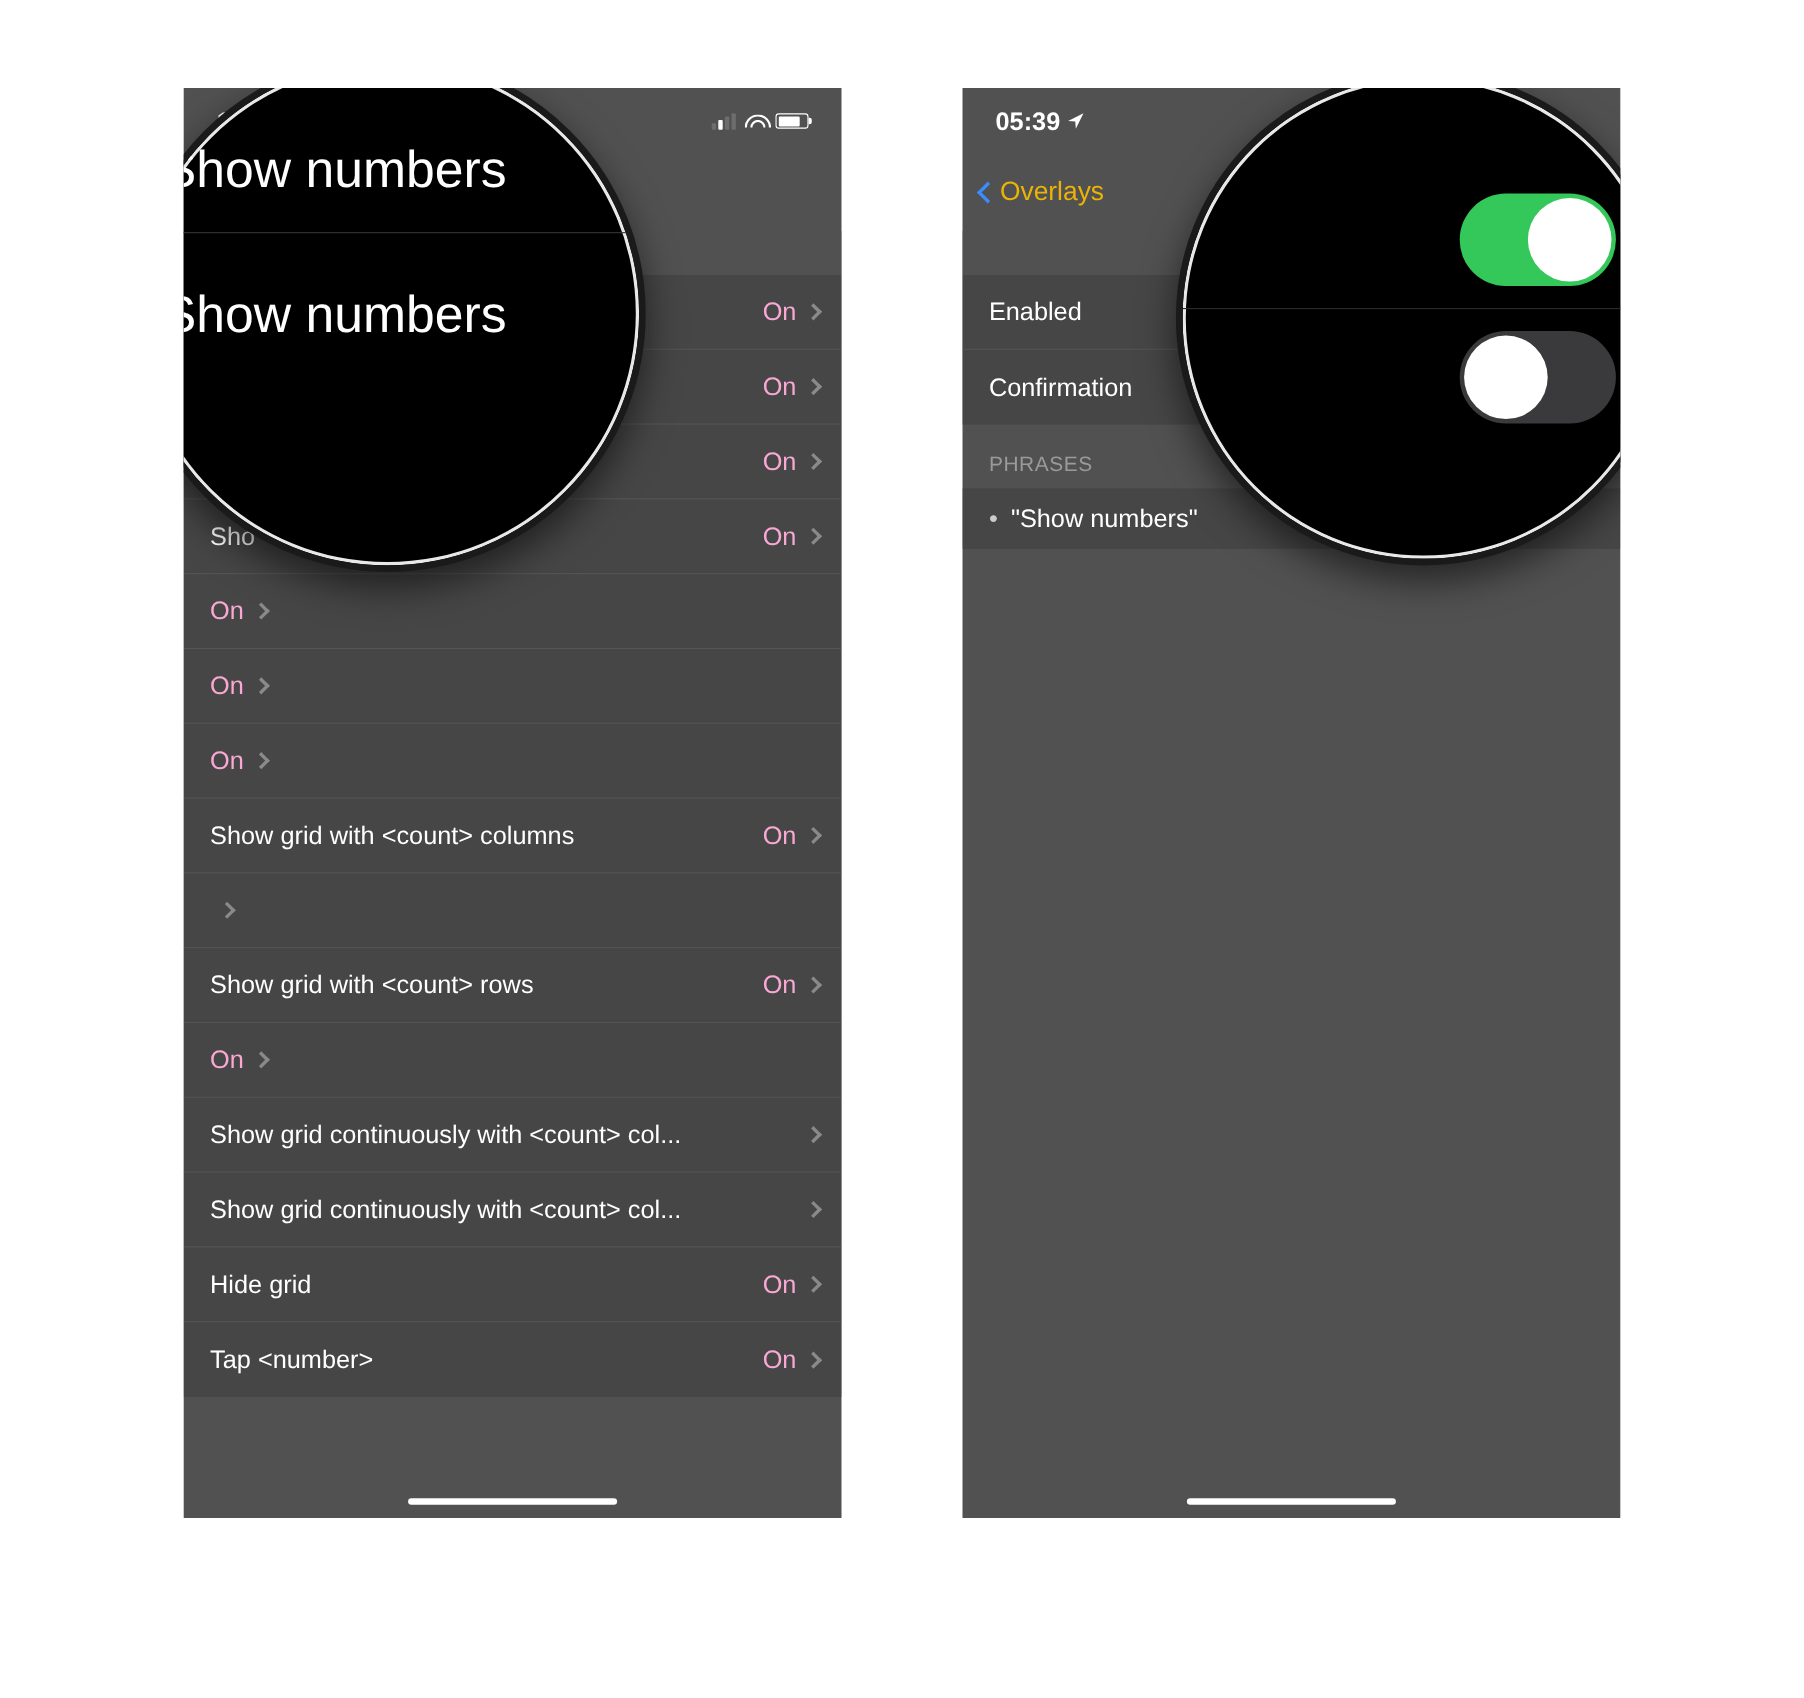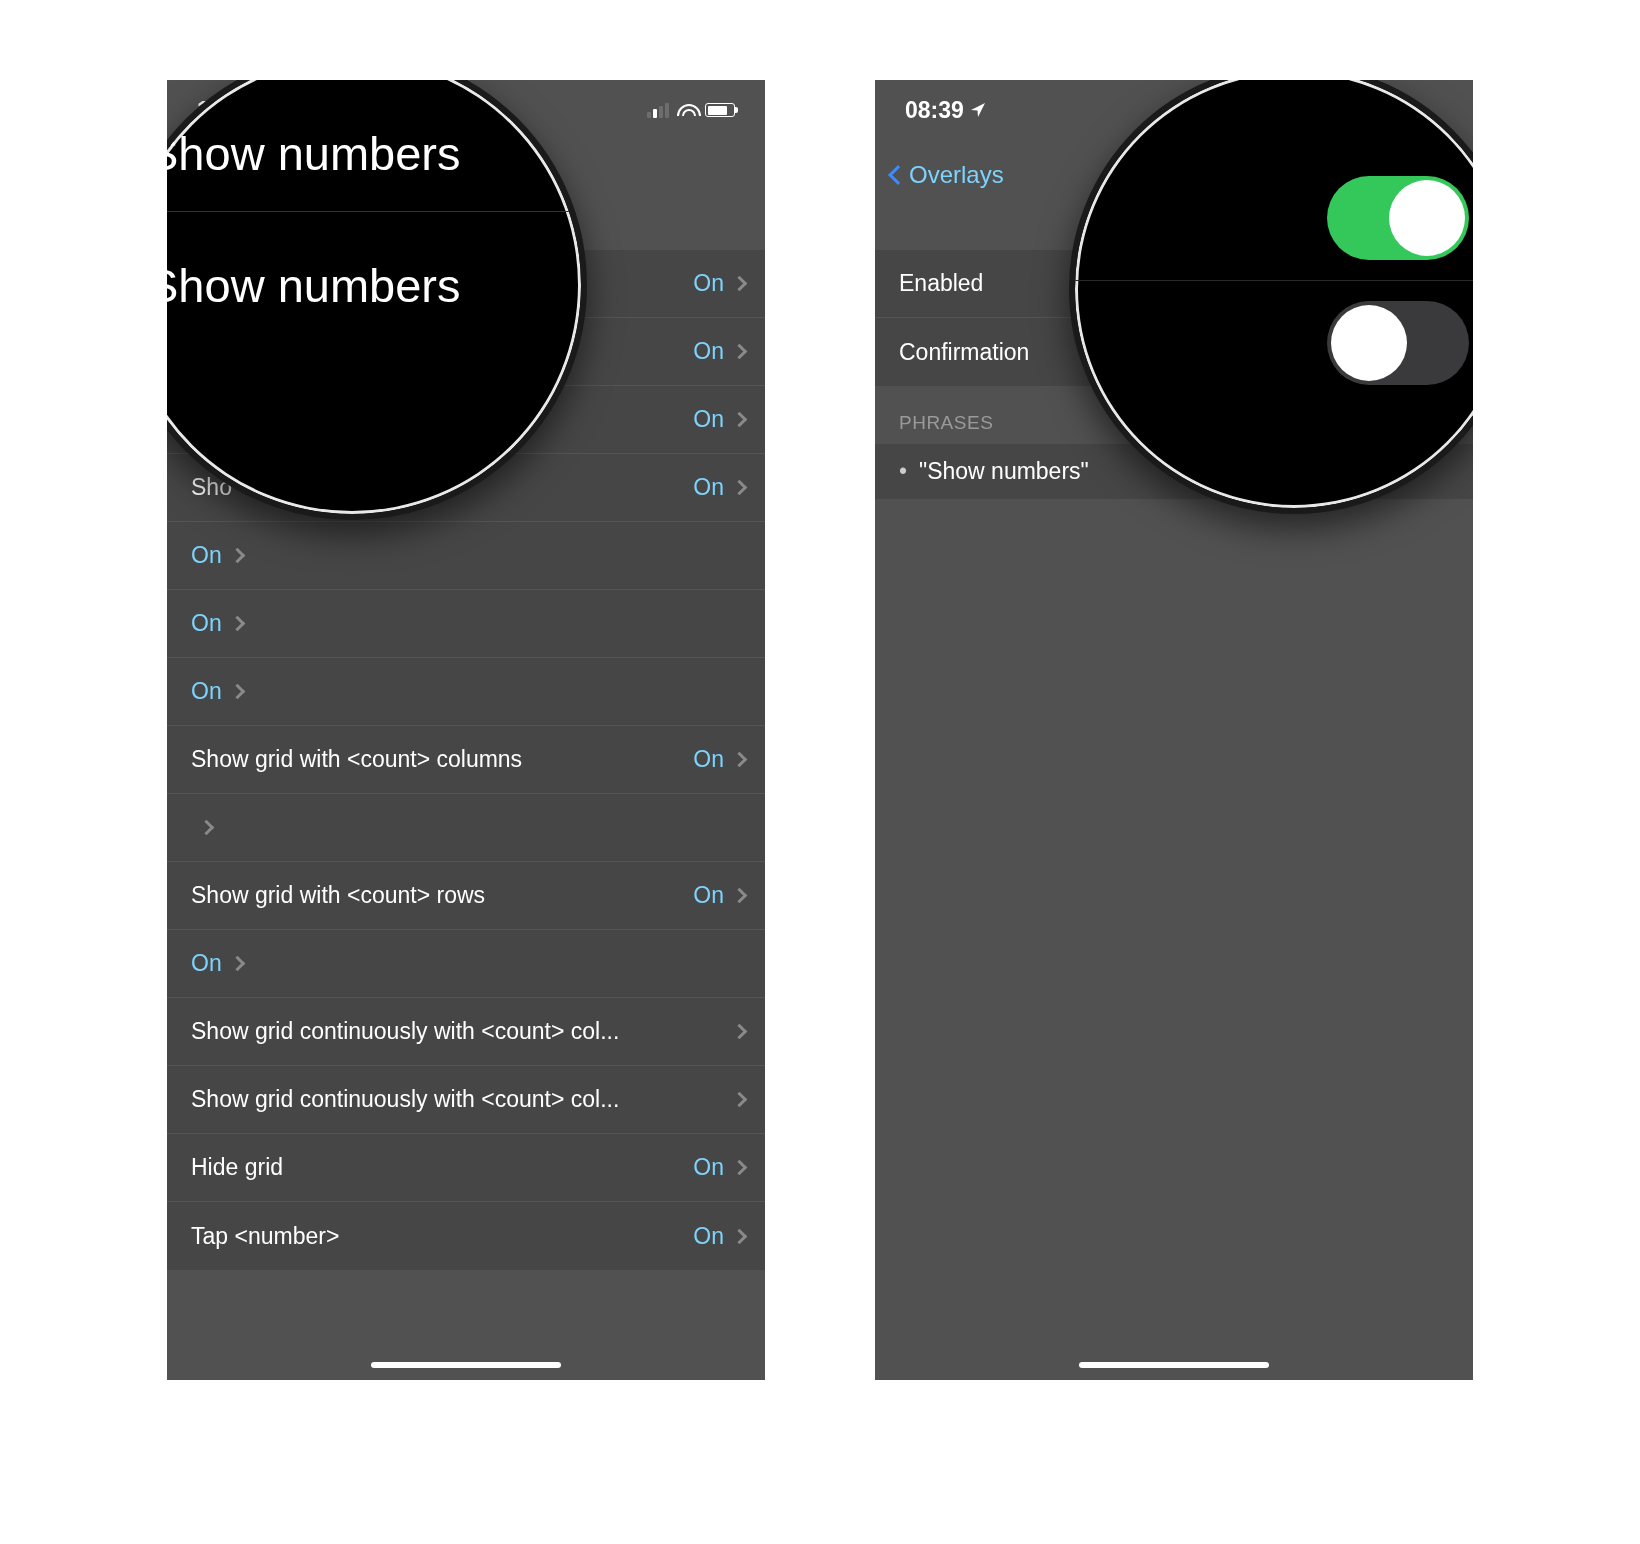--- a/index.html
+++ b/index.html
@@ -33,21 +33,21 @@
   .status-left { display: flex; align-items: center; gap: 6px; }
   .status-right { display: flex; align-items: center; gap: 8px; }
   .nav-bar {
     height: 70px;
     display: flex;
     align-items: center;
     padding: 0 16px;
     position: relative;
   }
   .back-link {
-    color: #7dd3fc;
+    color: #eab308;
     font-size: 24px;
     display: flex;
     align-items: center;
     gap: 4px;
   }
   .chevron-left {
     display: inline-block;
     width: 14px;
     height: 14px;
     border-left: 3px solid #3a8cff;
@@ -71,21 +71,21 @@
     flex: 1;
     white-space: nowrap;
     overflow: hidden;
     text-overflow: ellipsis;
     padding-right: 12px;
   }
   .row-trail {
     display: flex;
     align-items: center;
     gap: 10px;
-    color: #7dd3fc;
+    color: #f9a8d4;
     font-size: 23px;
   }
   .chevron-right {
     display: inline-block;
     width: 11px;
     height: 11px;
     border-top: 3px solid #8a8a8a;
     border-right: 3px solid #8a8a8a;
     transform: rotate(45deg);
   }
@@ -327,21 +327,21 @@
     <div class="mag-left-inner">
       <div class="big">Show numbers</div>
       <div class="big noborder">Show numbers</div>
     </div>
   </div>
 </div>
 
 <div class="phone">
   <div class="status-bar">
     <div class="status-left">
-      <span>08:39</span>
+      <span>05:39</span>
       <span class="loc-ic">
         <svg width="16" height="16" viewBox="0 0 16 16">
             <path d="M1 8 L15 1 L8 15 L7.5 8.5 Z" fill="#fff"></path>
           </svg>
       </span>
     </div>
     <div class="status-right"></div>
   </div>
   <div class="nav-bar">
     <div class="back-link">

